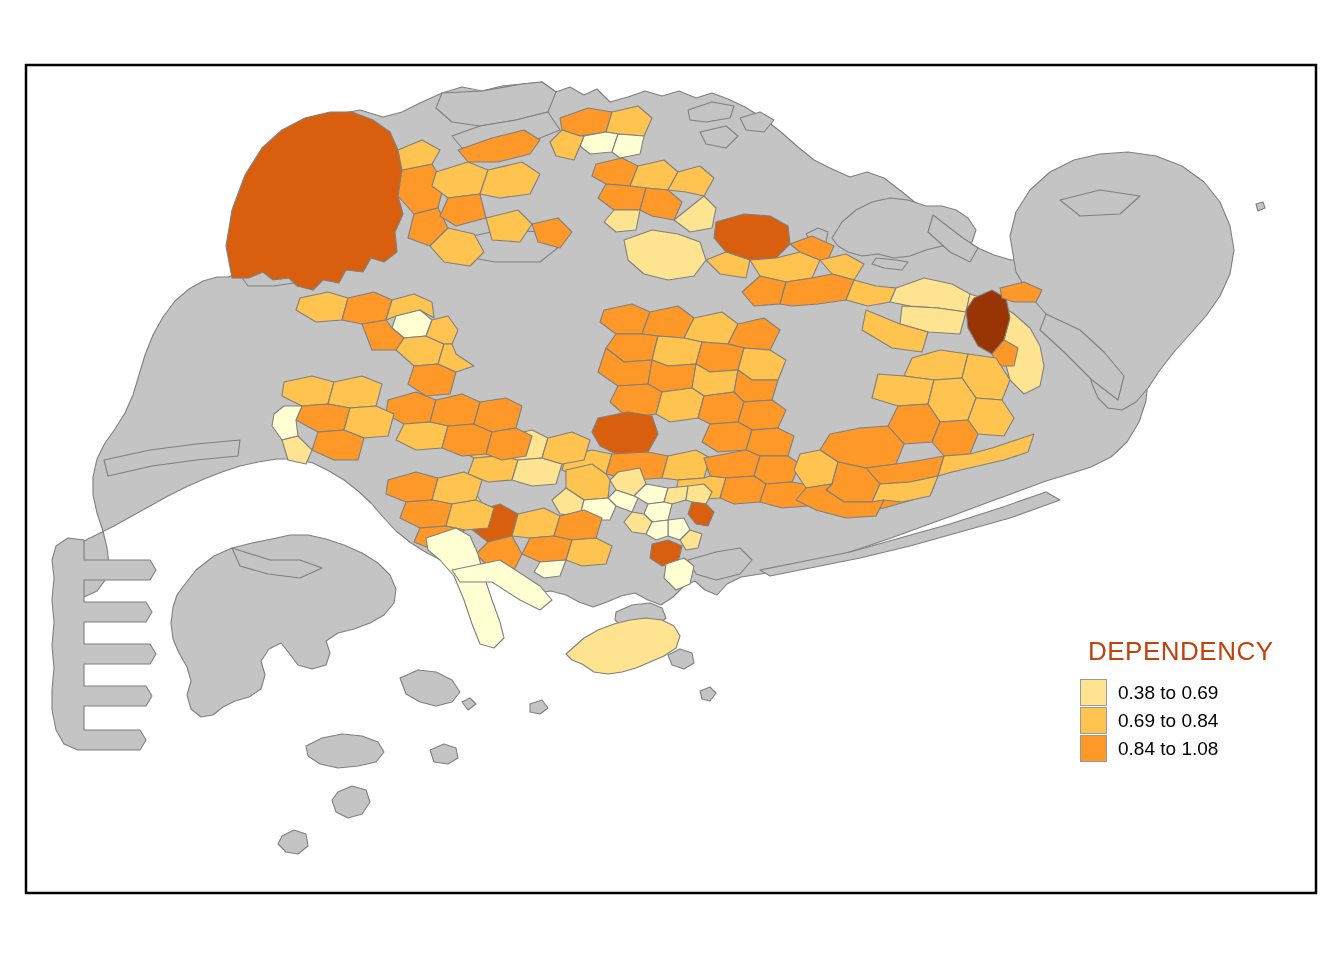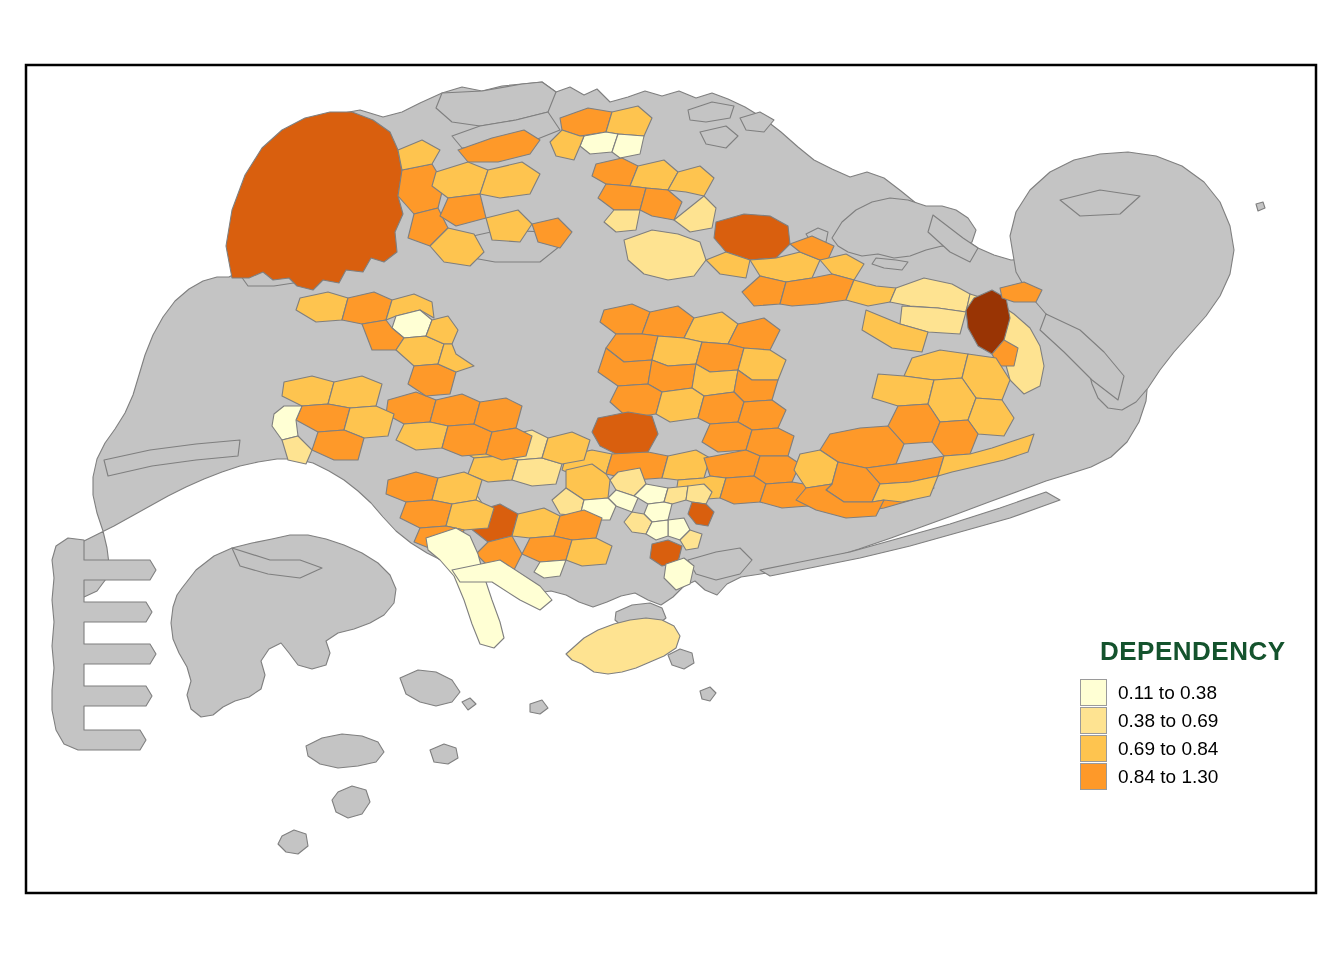--- a/index.html
+++ b/index.html
@@ -1,19 +1,19 @@
 <!DOCTYPE html>
 <html><head>
 <meta charset="utf-8">
 <style>
   html,body{margin:0;padding:0;background:#ffffff;}
   body{width:1344px;height:960px;position:relative;font-family:"Liberation Sans",sans-serif;overflow:hidden;}
   #map-stage{position:absolute;left:0;top:0;width:1344px;height:960px;}
   #legend{position:absolute;left:1080px;top:636px;}
-  #legend .legend-title{font-size:26px;color:#14532d;letter-spacing:0.5px;margin:0 0 12px 20px;font-weight:700;}
+  #legend .legend-title{font-size:26px;color:#c2410c;letter-spacing:0.5px;margin:0 0 12px 8px;font-weight:400;}
   #legend .legend-row{display:flex;align-items:center;height:28px;}
   #legend .swatch{width:27px;height:27px;box-sizing:border-box;border:1px solid #9a9a9a;flex:0 0 auto;margin-top:-1px;}
   #legend .legend-label{font-size:19px;color:#000;padding-left:11px;white-space:nowrap;}
 </style>
 </head>
 <body>
 
 <svg id="map-stage" viewBox="0 0 1344 960" xmlns="http://www.w3.org/2000/svg">
   <rect id="plot-frame" fill="#ffffff" x="26" y="65" width="1290" height="828" stroke="#000000" stroke-width="2.5"></rect>
   <g id="regions-group">
@@ -190,29 +190,25 @@
       <polygon points="452,570 500,560 540,586 552,600 540,610 520,600 492,582 460,582" fill="#FFFFD4" stroke="#7f7f7f" stroke-width="1.1" stroke-linejoin="round"></polygon>
       <polygon points="566,654 584,638 598,630 614,624 630,620 646,618 662,620 674,626 680,636 676,648 664,656 650,662 636,668 622,672 608,674 594,672 582,664 572,660" fill="#FEE391" stroke="#7f7f7f" stroke-width="1.1" stroke-linejoin="round"></polygon>
       <polygon points="666,564 684,558 694,566 690,584 676,590 664,578" fill="#FFFFD4" stroke="#7f7f7f" stroke-width="1.1" stroke-linejoin="round"></polygon>
     </g>
 </svg>
 
 <div id="legend">
   <div class="legend-title">DEPENDENCY</div>
   <div id="legend-items">
       <div class="legend-row">
-        <div class="swatch" style="background: rgb(255, 255, 212);"></div>
-        <div class="legend-label">0.11 to 0.38</div>
-      </div>
-      <div class="legend-row">
         <div class="swatch" style="background: rgb(254, 227, 145);"></div>
         <div class="legend-label">0.38 to 0.69</div>
       </div>
       <div class="legend-row">
         <div class="swatch" style="background: rgb(254, 196, 79);"></div>
         <div class="legend-label">0.69 to 0.84</div>
       </div>
       <div class="legend-row">
         <div class="swatch" style="background: rgb(254, 153, 41);"></div>
-        <div class="legend-label">0.84 to 1.30</div>
+        <div class="legend-label">0.84 to 1.08</div>
       </div>
     </div>
 </div>
 
 </body></html>

